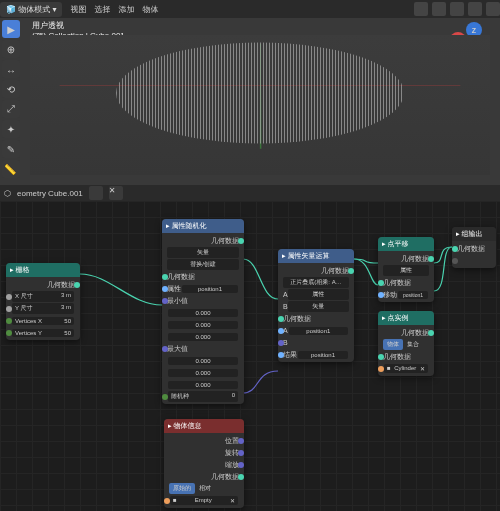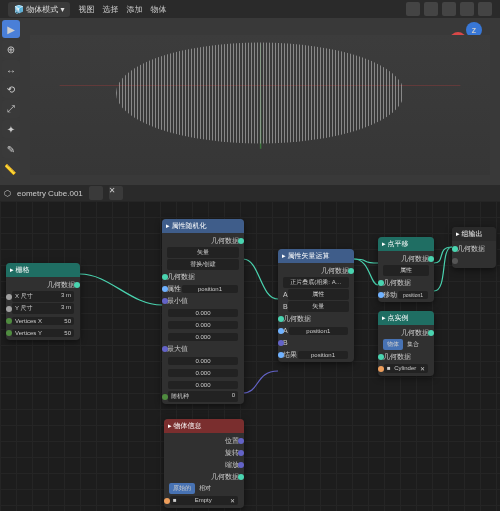--- a/index.html
+++ b/index.html
@@ -1,19 +1,19 @@
 <!DOCTYPE html>
 <html><head>
 <meta charset="utf-8">
 <style>
 * { margin: 0; padding: 0; box-sizing: border-box; font-family: sans-serif; }
 body { width: 500px; height: 511px; background: #1a1a1a; color: #ccc; font-size: 9px; overflow: hidden; position: relative; }
 
 .viewport { width: 100%; height: 185px; background: #393939; position: relative; }
-.header-bar { height: 18px; background: #2a2a2a; display: flex; align-items: center; padding: 0 8px; gap: 8px; font-size: 8px; }
+.header-bar { height: 18px; background: #2a2a2a; display: flex; align-items: center; padding: 0 0; gap: 8px; font-size: 8px; }
 .header-btn { background: #3a3a3a; padding: 2px 6px; border-radius: 3px; color: #ddd; }
 .header-icons { margin-left: auto; display: flex; gap: 4px; }
 .header-icons span { width: 14px; height: 14px; background: #444; border-radius: 2px; display: inline-block; }
 
 .info-text { position: absolute; top: 20px; left: 32px; font-size: 8px; color: #eee; }
 .toolbar-left { position: absolute; top: 20px; left: 2px; display: flex; flex-direction: column; gap: 2px; }
 .tool-btn { width: 18px; height: 18px; background: #3a3a3a; border-radius: 3px; display: flex; align-items: center; justify-content: center; font-size: 10px; }
 .tool-btn.active { background: #4a7fd8; }
 
 .viewport-gizmo { position: absolute; top: 22px; right: 8px; width: 42px; height: 42px; }
@@ -75,20 +75,24 @@
     <span>添加</span>
     <span>物体</span>
     <div class="header-icons">
       <span></span>
       <span></span>
       <span></span>
       <span></span>
       <span></span>
     </div>
   </div>
+  <div class="info-text">
+    <div>用户透视</div>
+    <div>(75) Collection | Cube.001</div>
+  </div>
   <div class="toolbar-left">
     <div class="tool-btn active">▶</div>
     <div class="tool-btn">⊕</div>
     <div class="tool-btn">↔</div>
     <div class="tool-btn">⟲</div>
     <div class="tool-btn">⤢</div>
     <div class="tool-btn">✦</div>
     <div class="tool-btn">✎</div>
     <div class="tool-btn">📏</div>
   </div>

